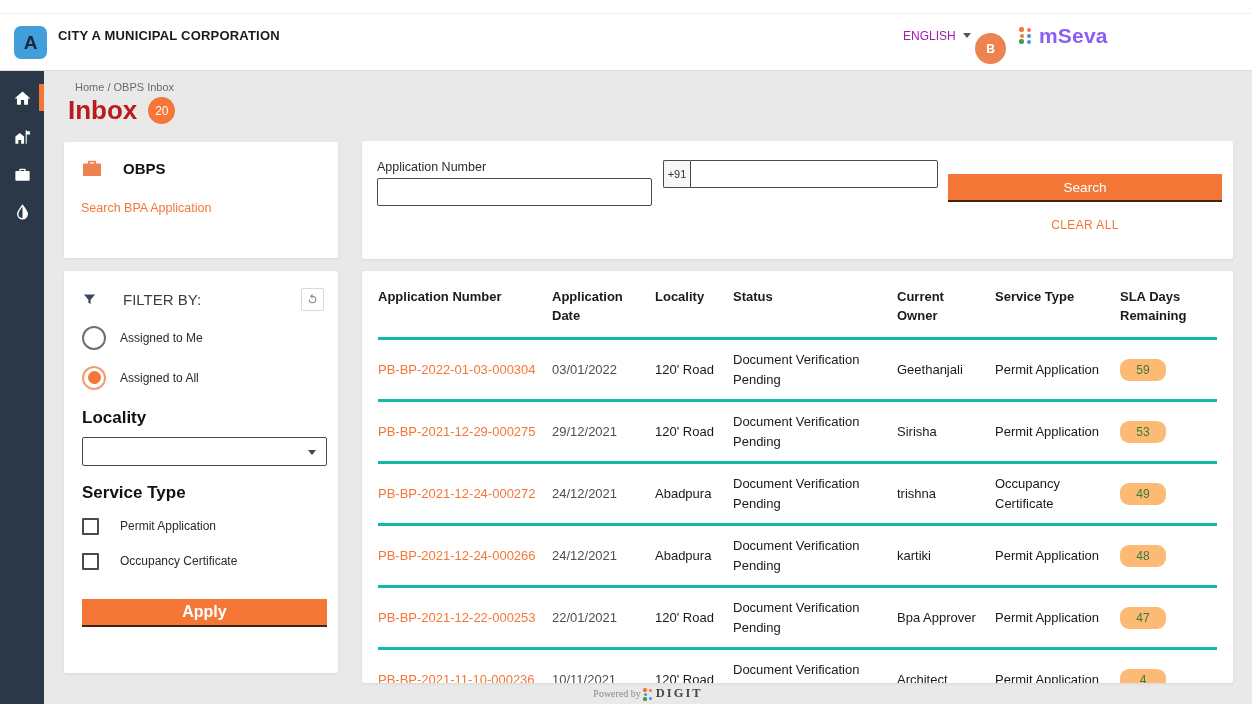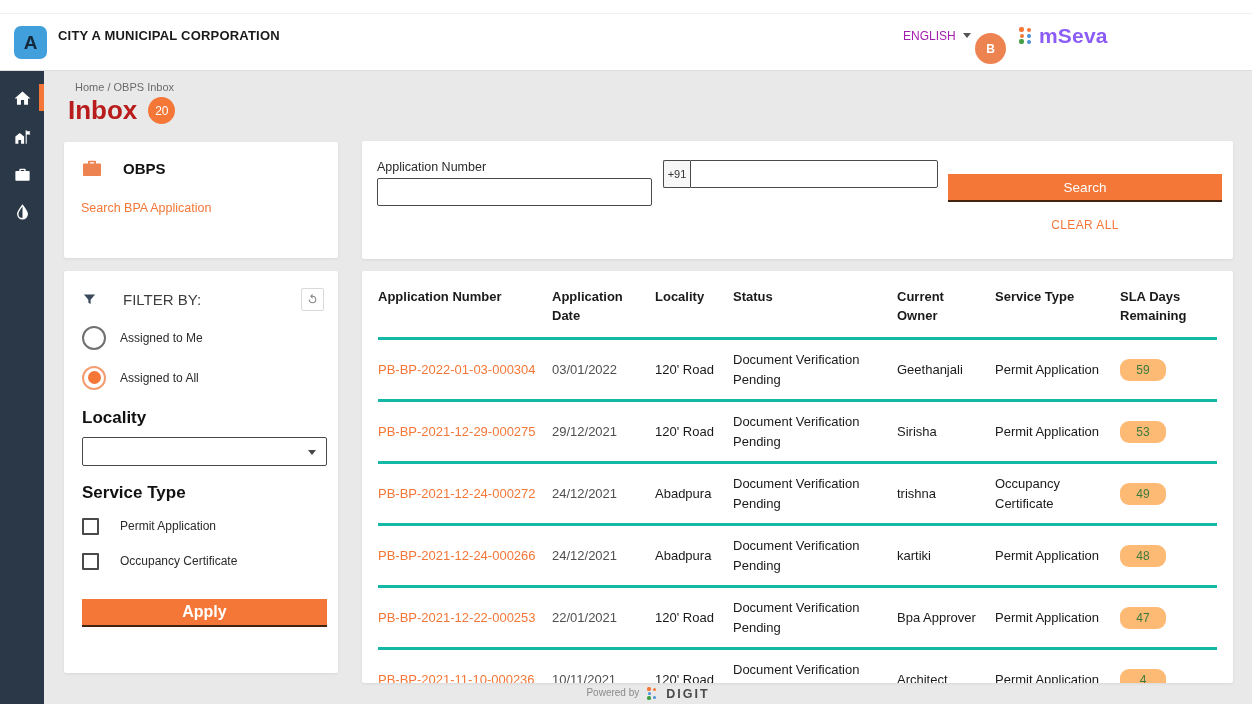--- a/index.html
+++ b/index.html
@@ -82,21 +82,21 @@
   .th { font-size:13px; font-weight:bold; color:#1a1a1a; line-height:1.45; padding-right:24px; }
   .tr { display:flex; align-items:center; height:62px; border-top:3px solid #14b8a6; }
   .td { font-size:13px; color:#1a1a1a; line-height:1.5; padding-right:14px; }
   .col0{width:174px;flex:none}.col1{width:103px;flex:none}.col2{width:78px;flex:none}
   .col3{width:164px;flex:none}.col4{width:98px;flex:none}.col5{width:125px;flex:none}.col6{flex:1}
   .applink { color:#f47738; cursor:pointer; }
   .date-cell { color:#4f4f4f; }
   .sla-badge { display:inline-block; min-width:46px; text-align:center; background:#fdba74; color:#3b7a3e; border-radius:9px; font-size:12px; padding:2px 0; }
 
   
-  .footer { position:absolute; left:0; right:0; bottom:3px; display:flex; align-items:flex-start; justify-content:center; gap:8px; }
+  .footer { position:absolute; left:0; right:0; bottom:3px; display:flex; align-items:center; justify-content:center; gap:2px;font-family:Liberation Serif, serif; }
   .powered { font-size:10px; color:#8a8a8a; }
   .digit-mark { position:relative; width:11px; height:12px; }
   .digit-mark i { position:absolute; border-radius:1.5px; }
   .digit-text { font-size:12.5px; font-weight:bold; color:#4a4a4a; letter-spacing:2px; }
 </style>
 </head>
 <body>
 
 <div class="page">
 

